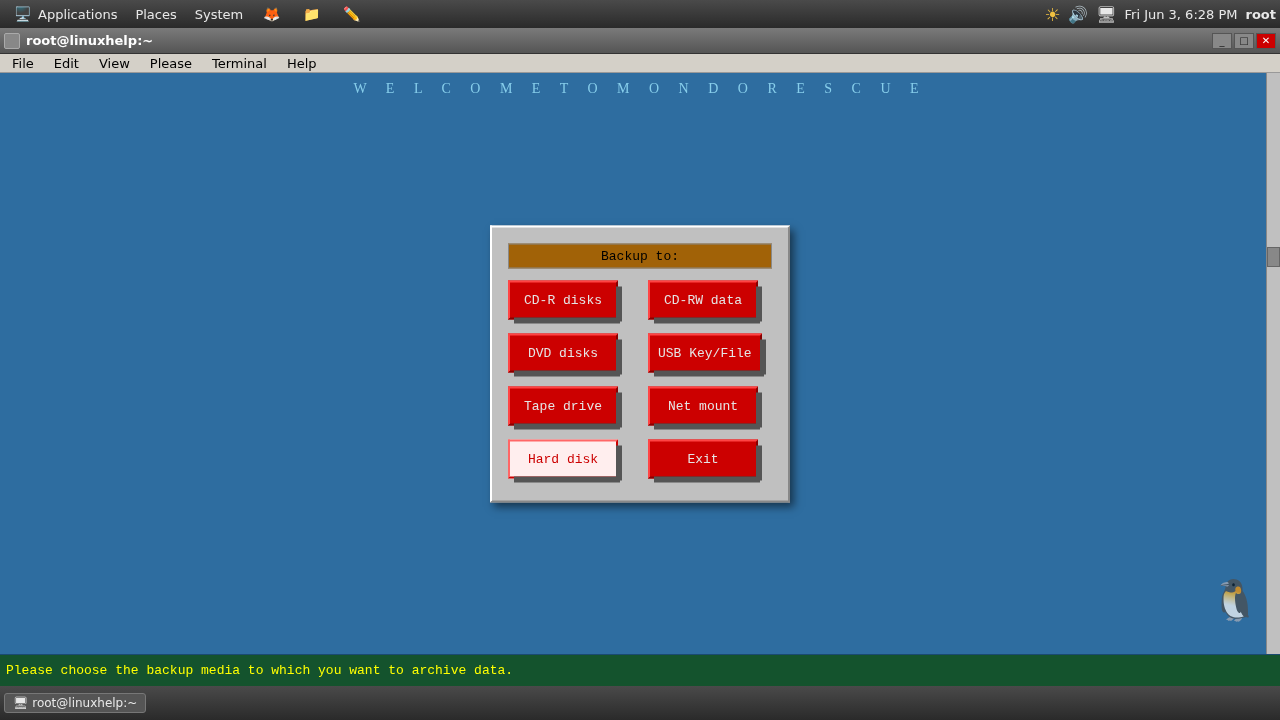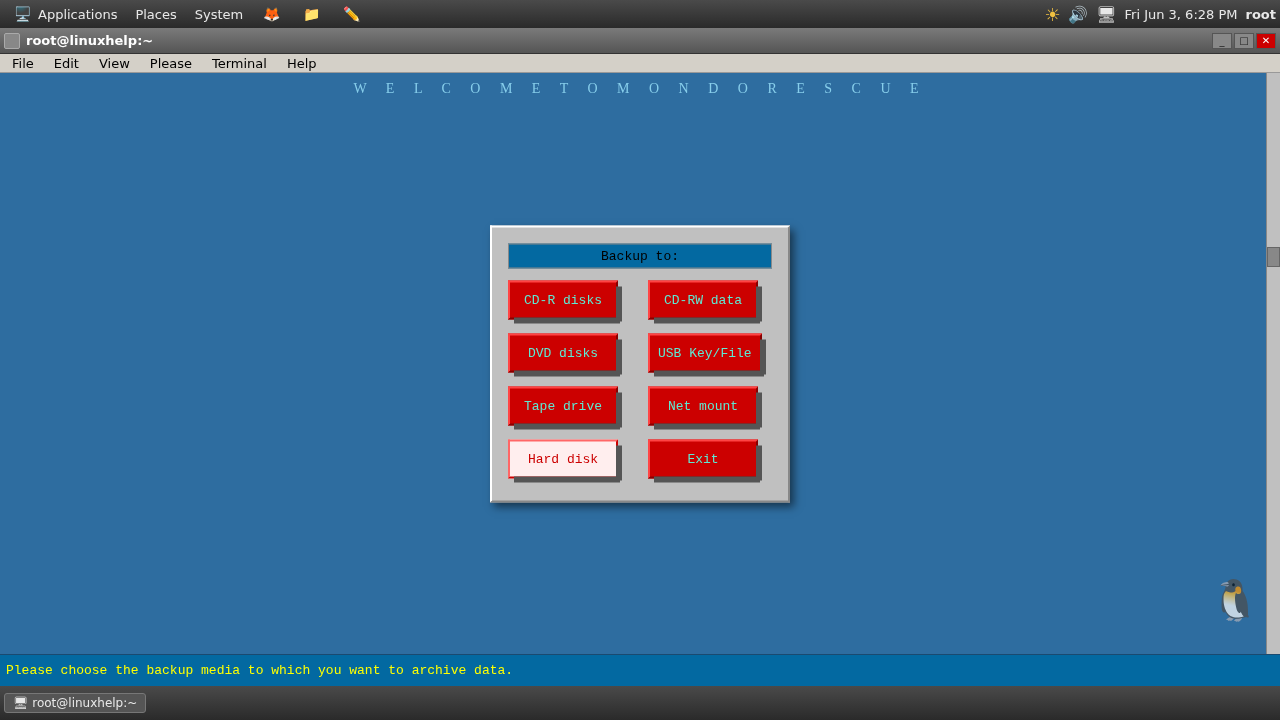--- a/index.html
+++ b/index.html
@@ -143,21 +143,21 @@
       text-align: center;
       color: #87ceeb;
       font-family: Liberation Serif, serif;
       font-size: 14px;
       letter-spacing: 8px;
     }
 
     
     .status-bar {
       height: 32px;
-      background: #0369a1;
+      background: #14532d;
       border-top: 1px solid #1a4a70;
       display: flex;
       align-items: center;
       padding: 12px 6px;
     }
     .status-text {
       color: #ffff00;
       font-family: 'Courier New', monospace;
       font-size: 13px;
     }
@@ -216,21 +216,21 @@
       padding: 16px;
       min-width: 300px;
       box-shadow: 4px 4px 8px rgba(0,0,0,0.5);
     }
 
     .dialog-title {
       border: 1px solid #888;
       padding: 4px 16px;
       margin-bottom: 12px;
       text-align: center;
-      background: #0369a1;
+      background: #a16207;
       font-family: 'Courier New', monospace;
       font-size: 13px;
       color: #000;
       position: relative;
     }
     .dialog-title::before {
       content: '';
       position: absolute;
       top: 50%;
       left: 0;
@@ -241,21 +241,21 @@
     }
 
     .dialog-buttons {
       display: grid;
       grid-template-columns: 1fr 1fr;
       gap: 8px 16px;
     }
 
     .dialog-btn {
       background: #cc0000;
-      color: #5eead4;
+      color: #e5e5e5;
       border: 2px solid #ff4444;
       border-bottom: 2px solid #880000;
       border-right: 2px solid #880000;
       padding: 10px 8px;
       font-family: 'Courier New', monospace;
       font-size: 13px;
       cursor: pointer;
       text-align: center;
       min-width: 110px;
       position: relative;

